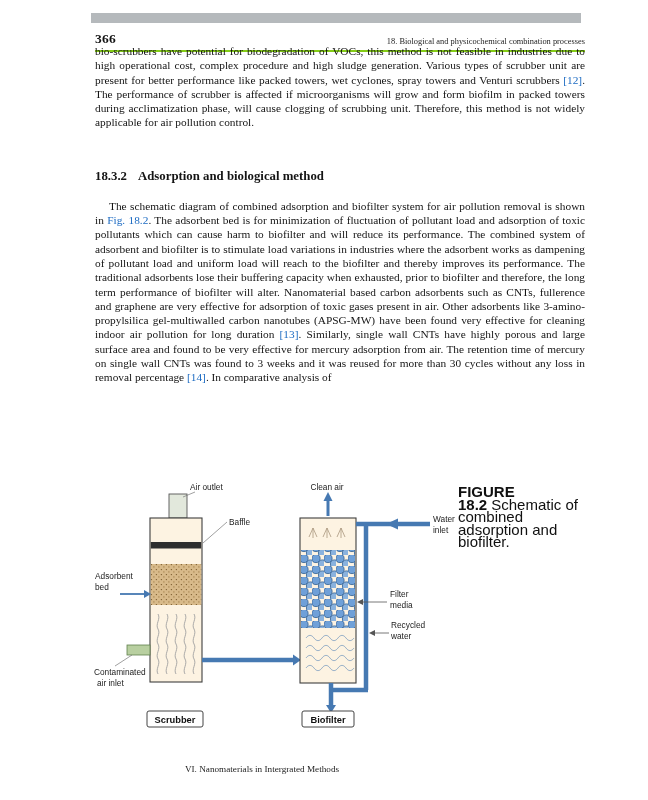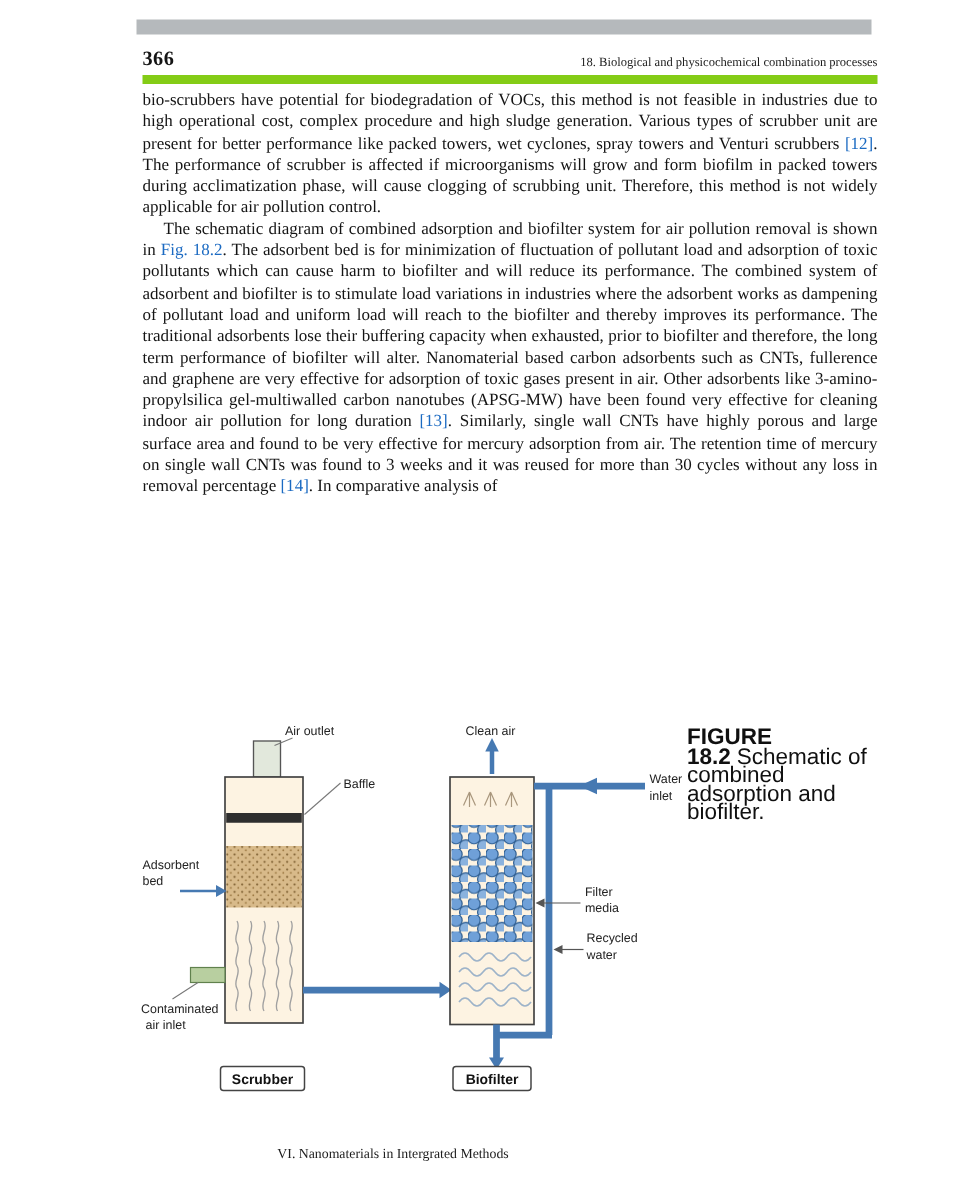--- a/index.html
+++ b/index.html
@@ -2,25 +2,25 @@
 <html><head>
 <meta charset="utf-8">
 <style>
   html,body { margin:0; padding:0; background:#ffffff; }
   .page {
     position:relative; width:648px; height:800px; background:#ffffff;
     font-family:"Liberation Serif", serif; color:#141414; overflow:hidden;
   }
   .top-bar { position:absolute; left:91px; top:13px; width:490px; height:10px; background:#b5b9bc; }
 
-  .head { position:absolute; left:95px; top:27px; width:490px; height:23px; border-bottom:6px solid #84cc16; }
+  .head { position:absolute; left:95px; top:27px; width:490px; height:23px; border-bottom:2px solid #84cc16; }
   .page-num { position:absolute; left:0; bottom:3px; font-size:13.5px; font-weight:bold; letter-spacing:0.3px; }
   .running-head { position:absolute; left:0; right:0; bottom:4px; text-align:right; font-size:8.4px; color:#1c1c1c; }
 
-  .body-text { position:absolute; left:95px; top:60px; width:490px; }
+  .body-text { position:absolute; left:95px; top:44px; width:490px; }
   p.para { margin:0; font-size:11.35px; line-height:14.3px; text-align:justify; }
   p.para2 { text-indent:14px; }
   .link { color:#1b6ac2; cursor:pointer; }
   h2.section { margin:39px 0 15px 0; font-size:12.8px; font-weight:bold; }
   h2.section .sec-num { margin-right:11px; }
 
   .figure { position:absolute; left:0; top:478px; width:524px; height:275px; }
   .fig-svg text { font-family:"Liberation Sans", sans-serif; font-size:8.3px; fill:#222; }
   .fig-svg text.box-label { font-size:9.3px; font-weight:bold; fill:#111; }
   .fig-caption { position:absolute; left:458px; top:486px; width:130px;
@@ -37,20 +37,21 @@
   <div class="top-bar"></div>
 
   <div class="head">
     <span class="page-num">366</span>
     <span class="running-head">18. Biological and physicochemical combination processes</span>
   </div>
 
   <div class="body-text">
     <p class="para"><span>bio-scrubbers have potential for biodegradation of VOCs, this method is not feasible in industries due to high operational cost, complex procedure and high sludge generation. Various types of scrubber unit are present for better performance like packed towers, wet cyclones, spray towers and Venturi scrubbers </span><span class="link">[12]</span><span>. The performance of scrubber is affected if microorganisms will grow and form biofilm in packed towers during acclimatization phase, will cause clogging of scrubbing unit. Therefore, this method is not widely applicable for air pollution control.</span></p>
 
+    <h2 class="section"><span class="sec-num">18.3.2</span><span>Adsorption and biological method</span></h2>
 
     <p class="para para2"><span>The schematic diagram of combined adsorption and biofilter system for air pollution removal is shown in </span><span class="link">Fig. 18.2</span><span>. The adsorbent bed is for minimization of fluctuation of pollutant load and adsorption of toxic pollutants which can cause harm to biofilter and will reduce its performance. The combined system of adsorbent and biofilter is to stimulate load variations in industries where the adsorbent works as dampening of pollutant load and uniform load will reach to the biofilter and thereby improves its performance. The traditional adsorbents lose their buffering capacity when exhausted, prior to biofilter and therefore, the long term performance of biofilter will alter. Nanomaterial based carbon adsorbents such as CNTs, fullerence and graphene are very effective for adsorption of toxic gases present in air. Other adsorbents like 3-amino-propylsilica gel-multiwalled carbon nanotubes (APSG-MW) have been found very effective for cleaning indoor air pollution for long duration </span><span class="link">[13]</span><span>. Similarly, single wall CNTs have highly porous and large surface area and found to be very effective for mercury adsorption from air. The retention time of mercury on single wall CNTs was found to 3 weeks and it was reused for more than 30 cycles without any loss in removal percentage </span><span class="link">[14]</span><span>. In comparative analysis of</span></p>
   </div>
 
   <div class="figure">
     <svg class="fig-svg" width="648" height="275" viewBox="0 0 648 275">
       <defs>
         <pattern id="bedDots" width="5" height="5" patternUnits="userSpaceOnUse">
           <rect width="5" height="5" fill="#d8ba8a"></rect>
           <circle cx="1.4" cy="1.6" r="0.7" fill="#7a5c2e"></circle>

